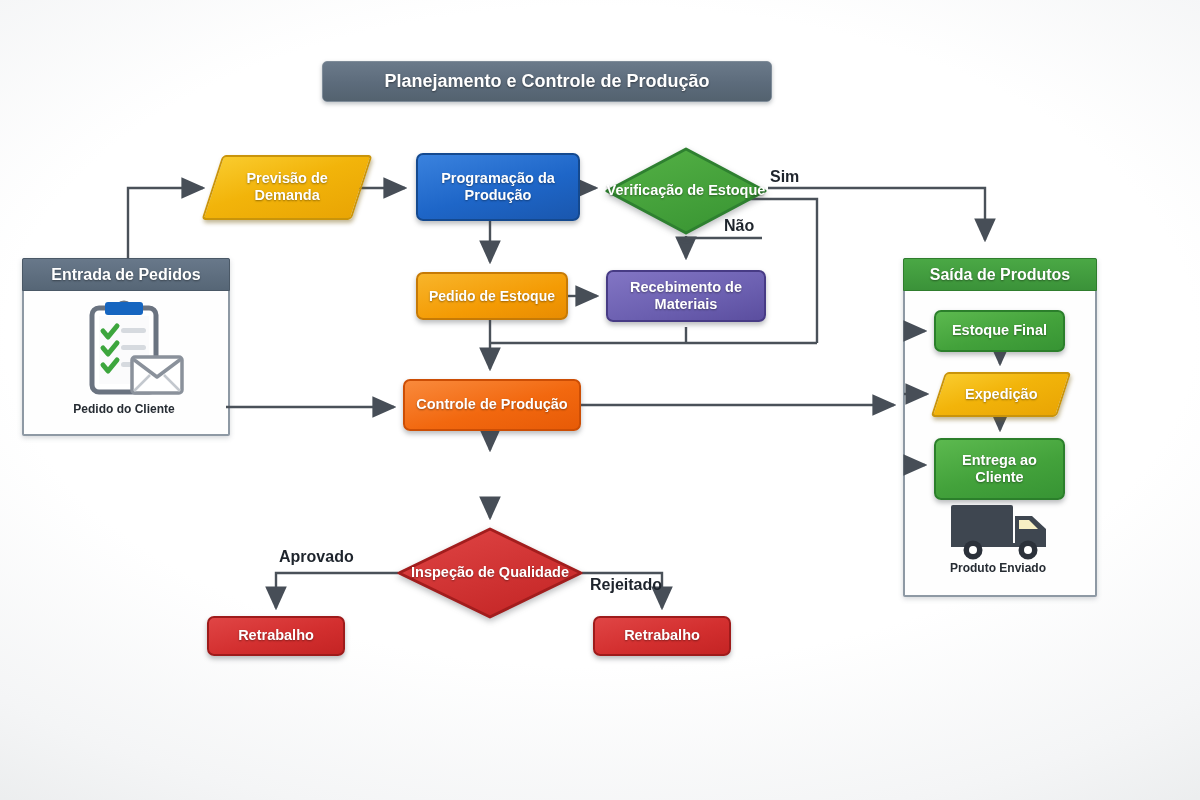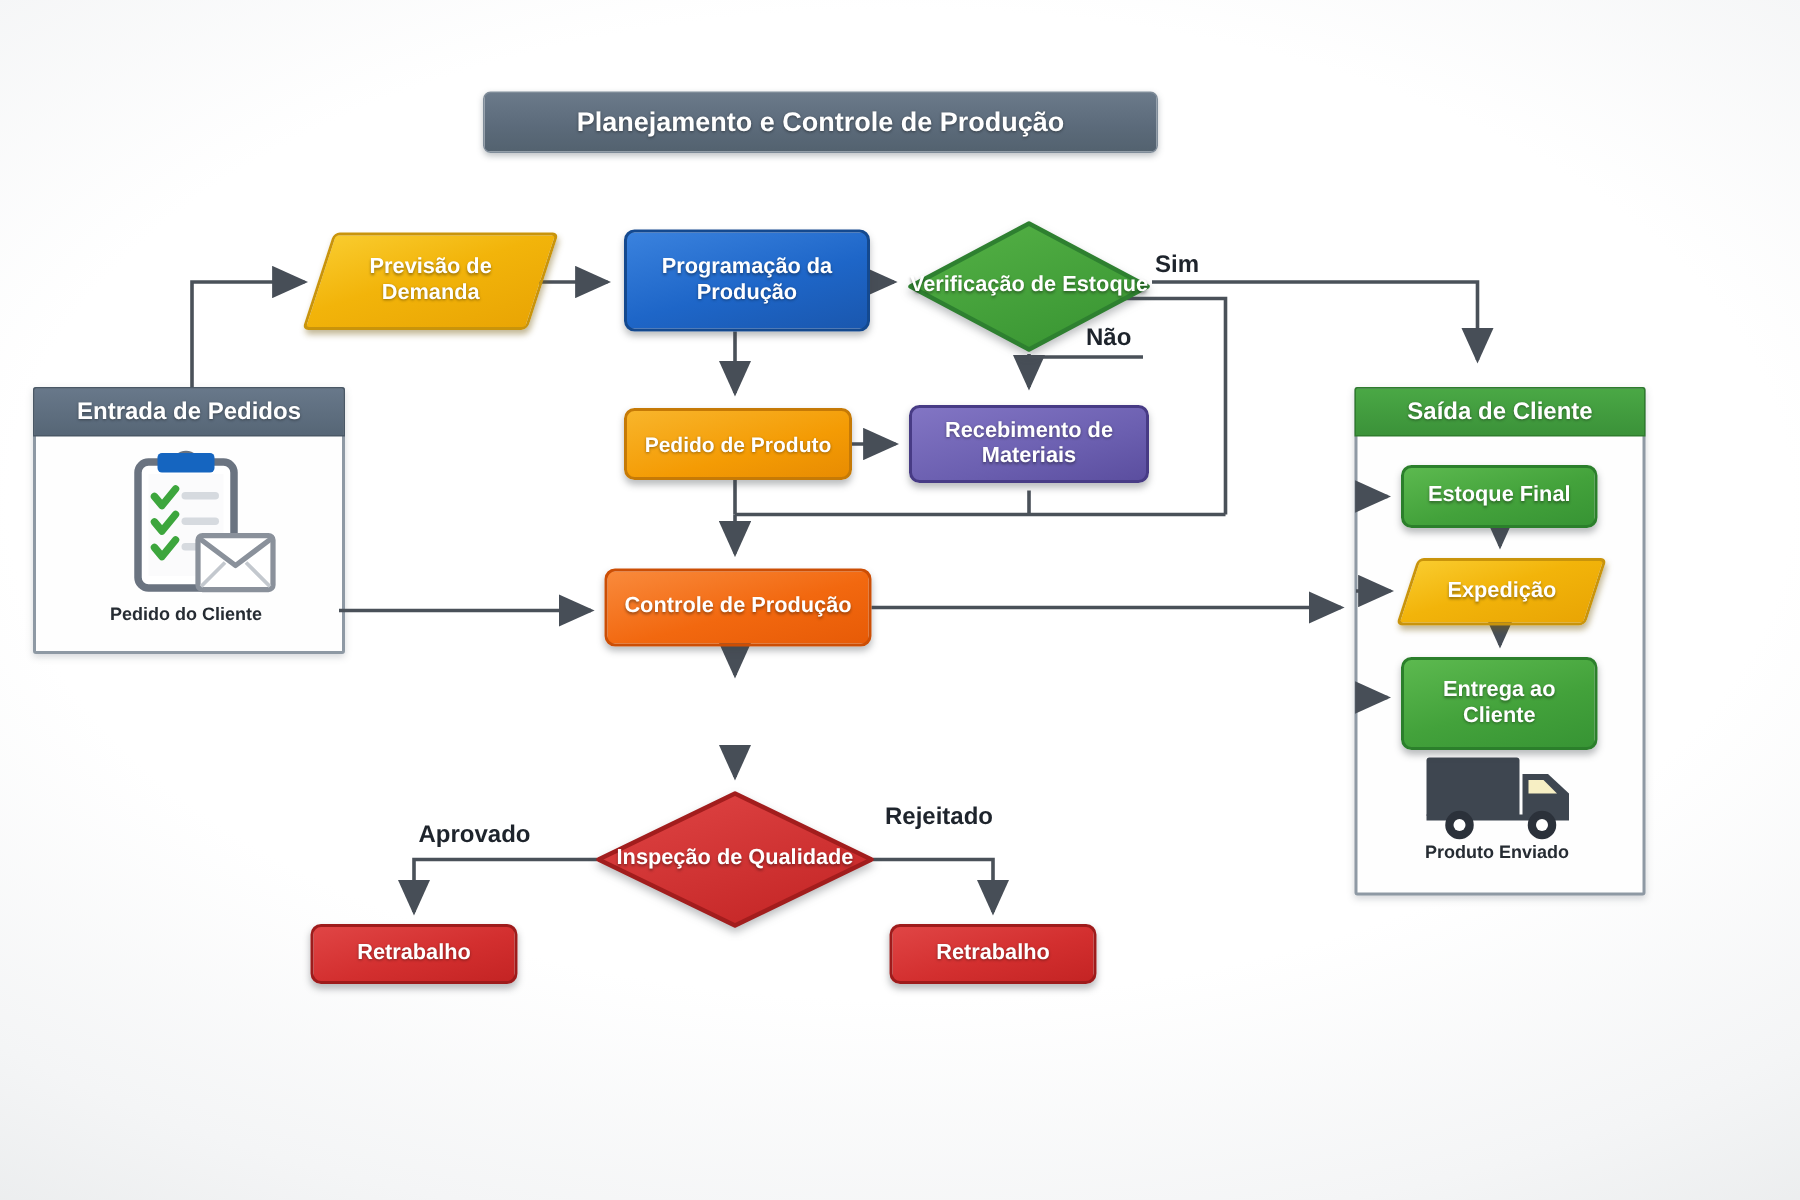--- a/index.html
+++ b/index.html
@@ -80,21 +80,21 @@
 </head>
 <body>
 
 <div id="canvas">
 
   <div class="abs container" style="left:22px;top:258px;width:204px;height:174px;">
     <div class="container-header hdr-slate">Entrada de Pedidos</div>
   </div>
 
   <div class="abs container" style="left:903px;top:258px;width:190px;height:335px;">
-    <div class="container-header hdr-green">Saída de Cliente</div>
+    <div class="container-header hdr-green">Saída de Produtos</div>
   </div>
 
   <svg id="wires" width="1200" height="800" viewBox="0 0 1200 800">
     <defs>
       <marker id="ah" markerWidth="10" markerHeight="9" refX="9" refY="4.5" orient="auto">
         <path d="M0,0 L10,4.5 L0,9 Z" fill="#474e57"></path>
       </marker>
     </defs>
     <g stroke="#4a5159" stroke-width="2.4" fill="none">
       <path d="M128 258 V188 H203" marker-end="url(#ah)"></path>
@@ -138,21 +138,21 @@
         <linearGradient id="gd1" x1="0" y1="0" x2="0.6" y2="1">
           <stop offset="0" stop-color="#55b246"></stop>
             <stop offset="1" stop-color="#3b9734"></stop>
         </linearGradient>
       </defs>
       <polygon points="82,3 161,45 82,87 3,45" fill="url(#gd1)" stroke="#2e8030" stroke-width="3" stroke-linejoin="round"></polygon>
     </svg>
     <div class="diamond-label">Verificação de Estoque</div>
   </div>
 
-  <div class="node amber" style="left:416px;top:272px;width:152px;height:48px;font-size:14px;">Pedido de Produto</div>
+  <div class="node amber" style="left:416px;top:272px;width:152px;height:48px;font-size:14px;">Pedido de Estoque</div>
 
   <div class="node purple" style="left:606px;top:270px;width:160px;height:52px;">Recebimento de Materiais</div>
 
   <div class="node orange" style="left:403px;top:379px;width:178px;height:52px;">Controle de Produção</div>
 
 
   <div class="diamond" style="left:396px;top:526px;width:188px;height:94px;">
     <svg width="188" height="94" viewBox="0 0 188 94">
       <defs>
         <linearGradient id="gd2" x1="0" y1="0" x2="0.6" y2="1">
@@ -173,21 +173,21 @@
 
   <div class="para" style="left:938px;top:372px;width:126px;height:45px;">
     <span>Expedição</span>
   </div>
 
   <div class="node greenb" style="left:934px;top:438px;width:131px;height:62px;">Entrega ao Cliente</div>
 
   <div class="edge-label" style="left:770px;top:168px;">Sim</div>
   <div class="edge-label" style="left:724px;top:217px;">Não</div>
   <div class="edge-label" style="left:279px;top:548px;">Aprovado</div>
-  <div class="edge-label" style="left:590px;top:536px;">Rejeitado</div>
+  <div class="edge-label" style="left:590px;top:576px;">Rejeitado</div>
 
   <svg class="abs icon-layer" style="left:76px;top:299px;" width="108" height="100" viewBox="0 0 108 100">
     <circle cx="48" cy="11" r="7" fill="none" stroke="#6a7380" stroke-width="5"></circle>
     <rect x="16" y="9" width="64" height="84" rx="7" fill="#ffffff" stroke="#6a7380" stroke-width="5"></rect>
     <rect x="23" y="17" width="50" height="68" fill="#fbfbfc"></rect>
     <rect x="29" y="3" width="38" height="13" rx="3" fill="#1565c0"></rect>
     <path d="M27 32 l5 6 l9 -11" fill="none" stroke="#3da63d" stroke-width="5" stroke-linecap="round" stroke-linejoin="round"></path>
     <rect x="45" y="29" width="25" height="5" rx="2.5" fill="#d6dadf"></rect>
     <path d="M27 49 l5 6 l9 -11" fill="none" stroke="#3da63d" stroke-width="5" stroke-linecap="round" stroke-linejoin="round"></path>
     <rect x="45" y="46" width="25" height="5" rx="2.5" fill="#d6dadf"></rect>

